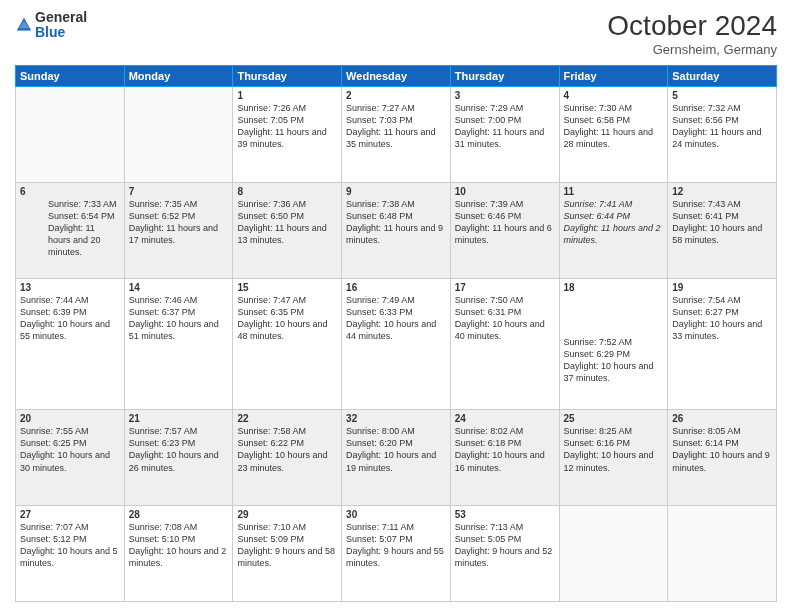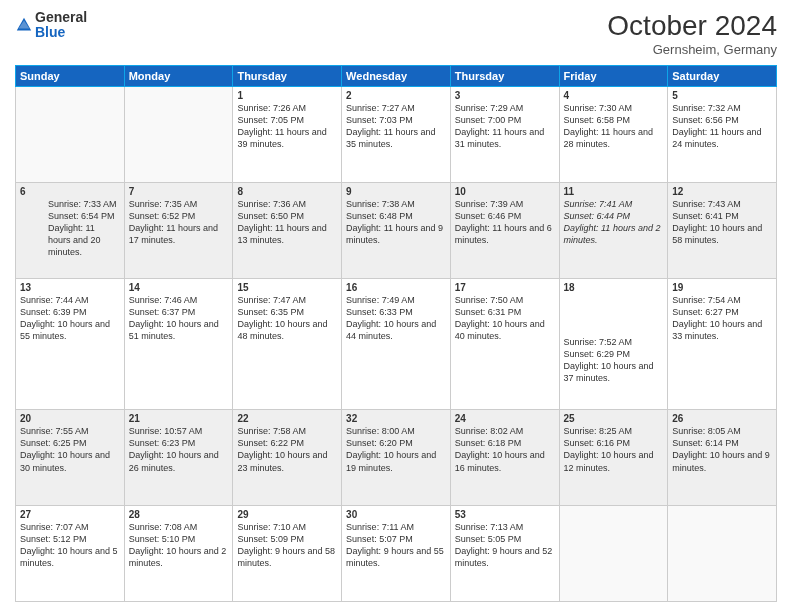--- a/index.html
+++ b/index.html
@@ -257,21 +257,21 @@
         </tr>
         <tr>
           <td>
             <span class="day-num">20</span>
             <div class="day-info" style="white-space: pre-line;">Sunrise: 7:55 AM
 Sunset: 6:25 PM
 Daylight: 10 hours and 30 minutes.</div>
           </td>
           <td>
             <span class="day-num">21</span>
-            <div class="day-info" style="white-space: pre-line;">Sunrise: 10:57 AM
+            <div class="day-info" style="white-space: pre-line;">Sunrise: 7:57 AM
 Sunset: 6:23 PM
 Daylight: 10 hours and 26 minutes.</div>
           </td>
           <td>
             <span class="day-num">22</span>
             <div class="day-info" style="white-space: pre-line;">Sunrise: 7:58 AM
 Sunset: 6:22 PM
 Daylight: 10 hours and 23 minutes.</div>
           </td>
           <td>

